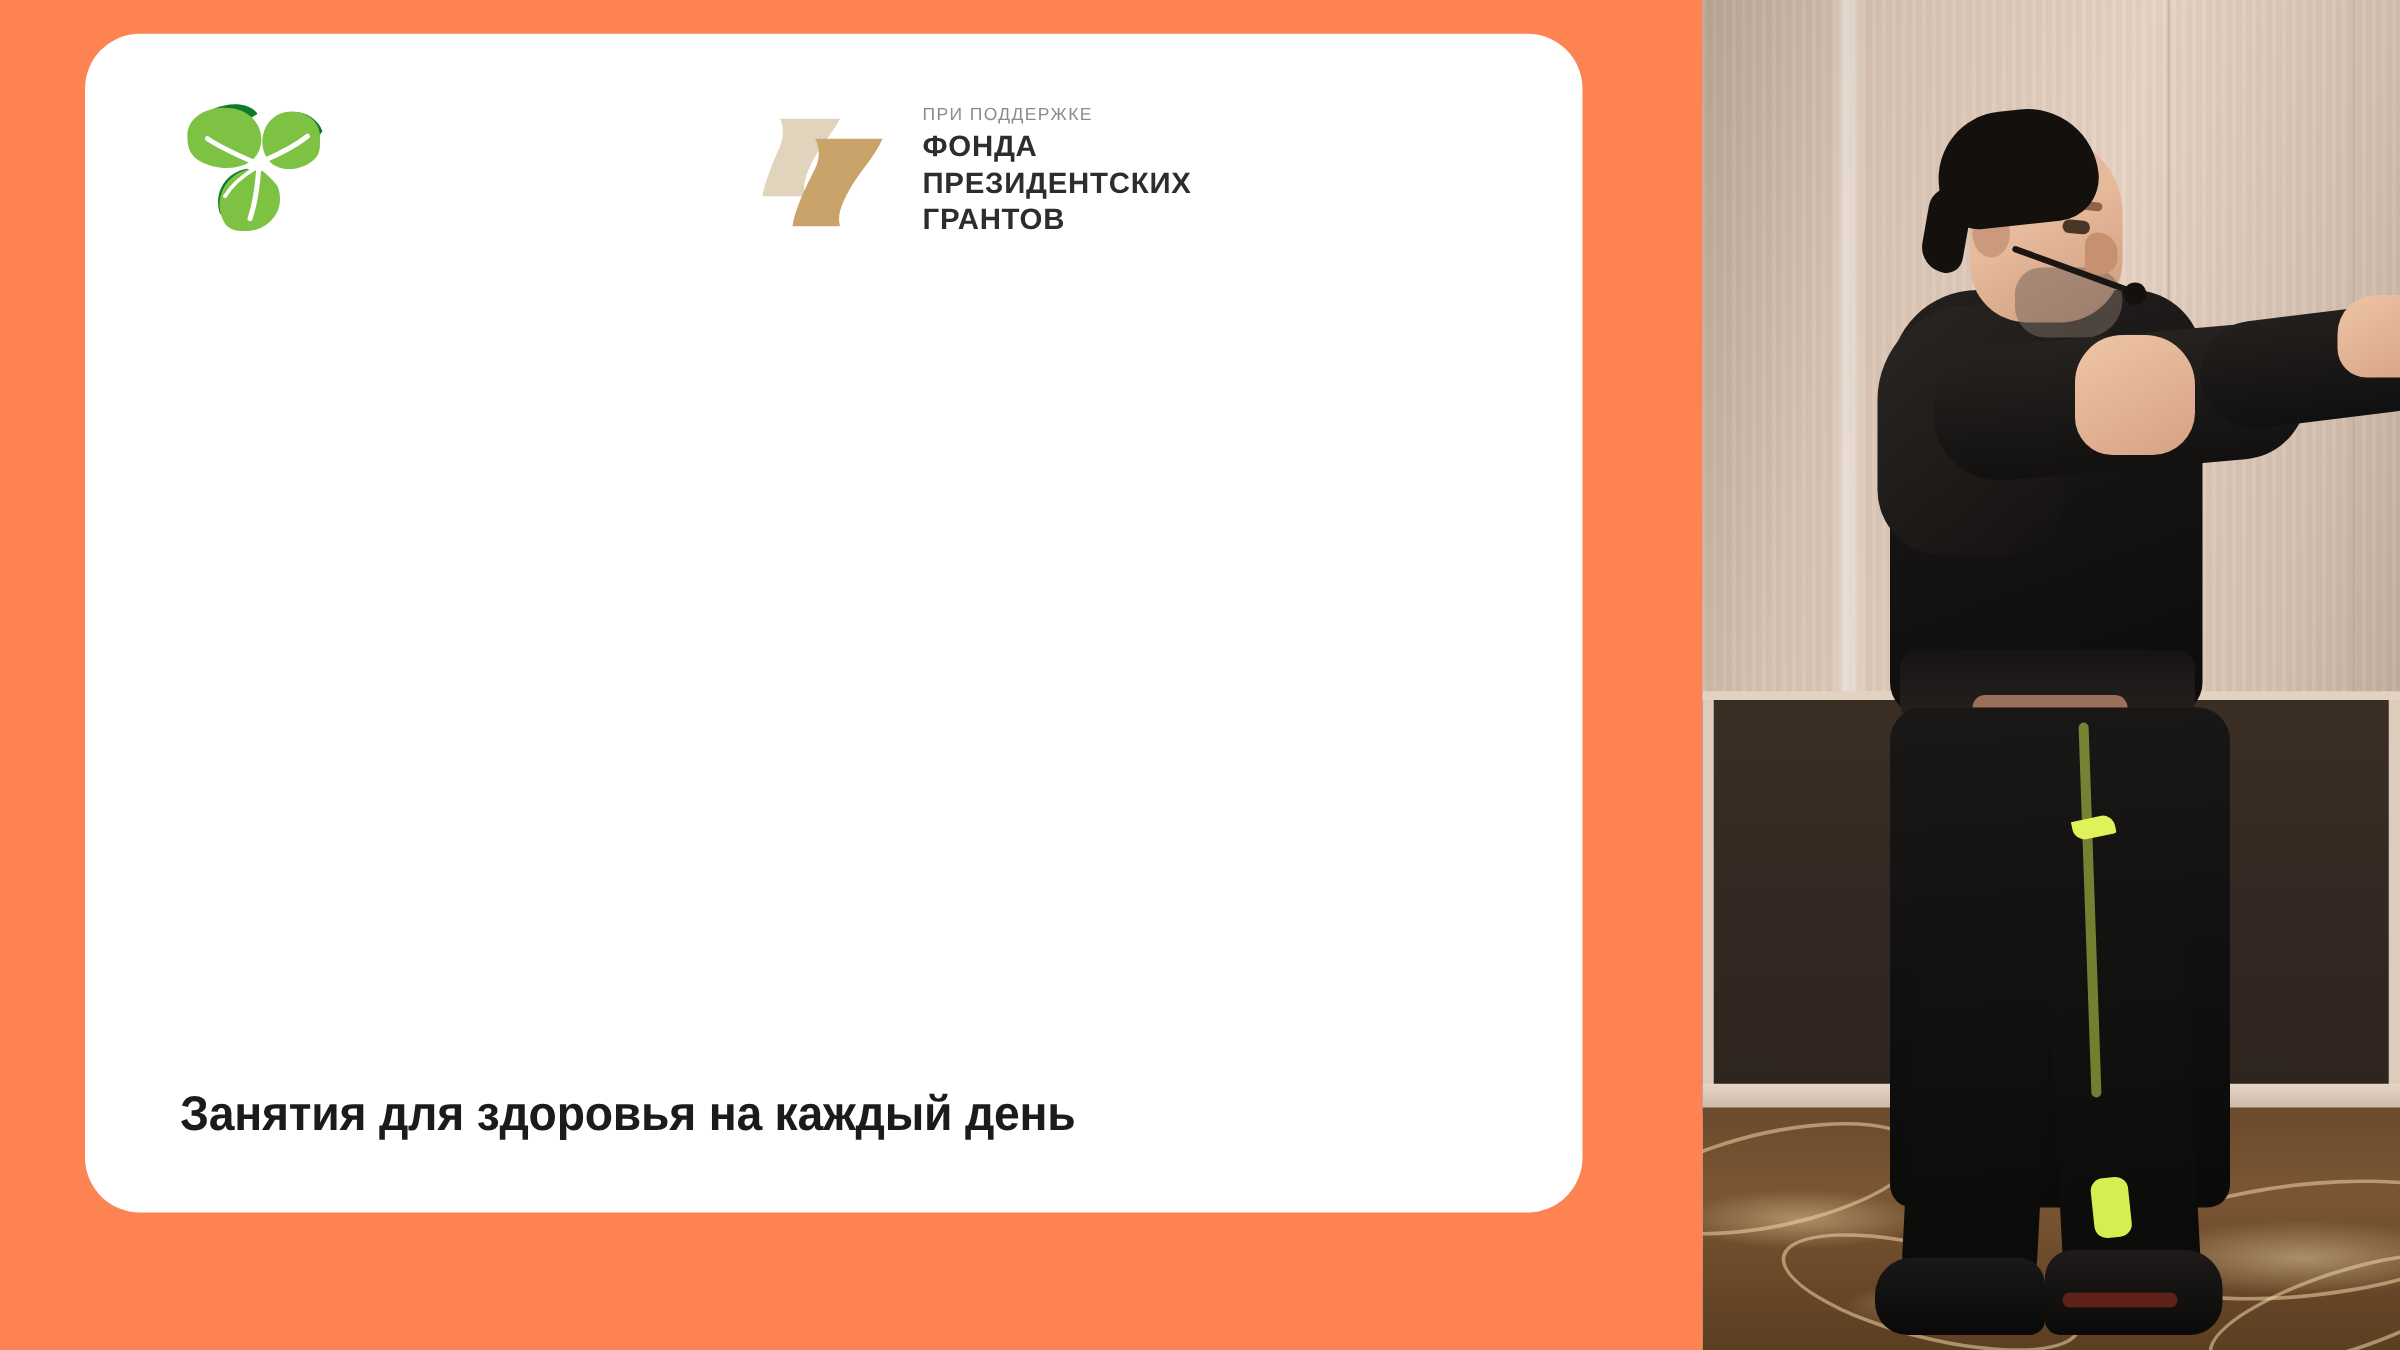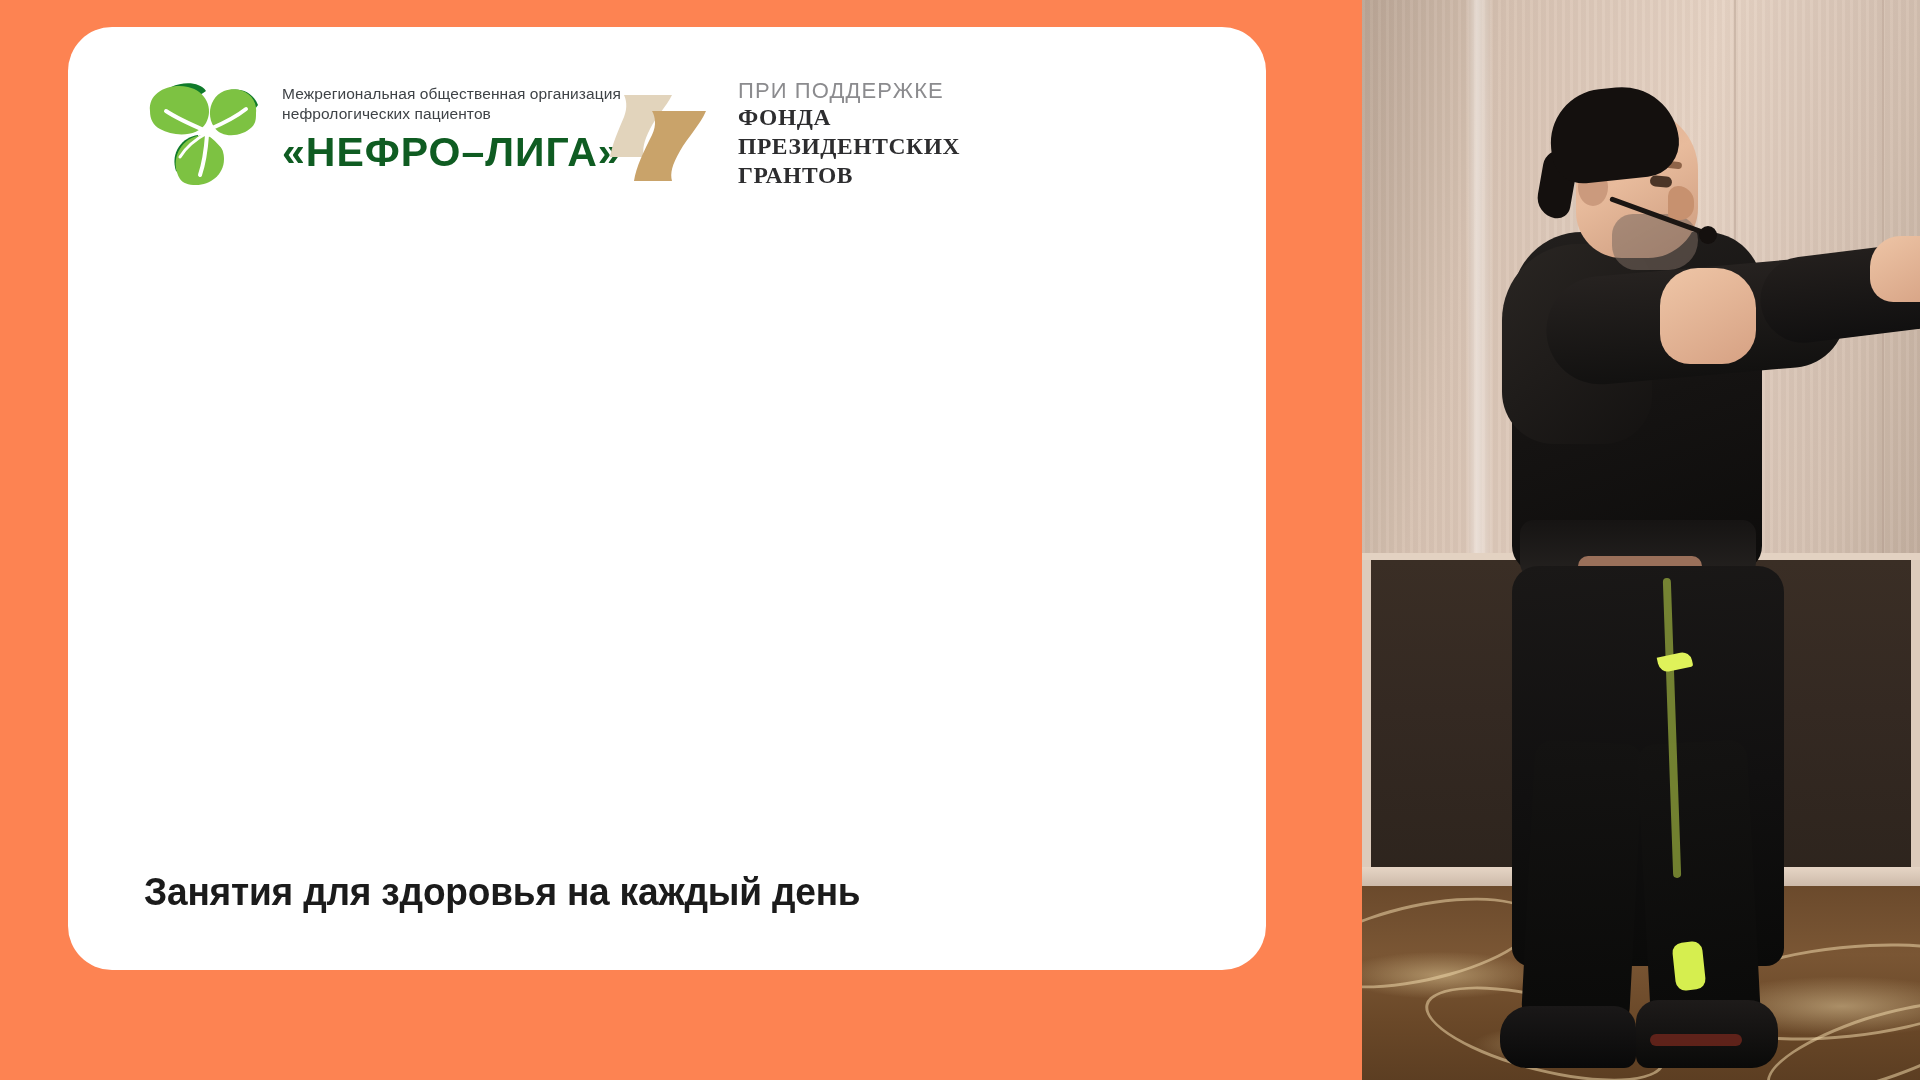--- a/index.html
+++ b/index.html
@@ -302,35 +302,34 @@
     position: absolute;
     left: 540px;
     top: 52px;
     display: flex;
     align-items: flex-start;
     gap: 22px;
   }
   .fund-mark { width: 108px; height: 104px; flex: 0 0 auto; margin-top: 4px; }
   .fund-text { display: flex; flex-direction: column; }
   .fund-line-light {
-    font-size: 22px;
+    font-size: 14px;
     font-weight: 400;
     color: #8b8b8e;
     letter-spacing: 1.1px;
     line-height: 24px;
     white-space: nowrap;
   }
   .fund-line-bold {
     font-size: 23.5px;
     font-weight: 700;
     color: #2d2d2f;
     letter-spacing: 0.6px;
     line-height: 29px;
     white-space: nowrap;
-    font-family: Liberation Serif, serif;
   }
 
   
   .headline {
     position: absolute;
     left: 72px;
     top: 290px;
     width: 1060px;
   }
   .headline-line {
@@ -433,25 +432,20 @@
           <path d="M116 38 C118 20, 100 10, 84 16 C70 22, 66 40, 74 52 C82 64, 102 62, 112 52 C116 48, 116 43, 116 38 Z" fill="#7DC242"></path>
           <path d="M40 104 C30 88, 38 68, 54 62 C70 56, 84 68, 84 84 C84 100, 70 110, 56 110 C48 110, 43 108, 40 104 Z" fill="#7DC242"></path>
 
           <path d="M66 56 C52 50, 38 44, 26 36" stroke="#ffffff" stroke-width="4" fill="none" stroke-linecap="round"></path>
           <path d="M70 54 C84 48, 96 42, 106 34" stroke="#ffffff" stroke-width="4" fill="none" stroke-linecap="round"></path>
           <path d="M67 60 C66 74, 64 88, 60 100" stroke="#ffffff" stroke-width="4" fill="none" stroke-linecap="round"></path>
           <path d="M67 58 C56 64, 46 72, 40 82" stroke="#ffffff" stroke-width="3" fill="none" stroke-linecap="round"></path>
           <path d="M68 58 C78 66, 86 74, 90 84" stroke="#ffffff" stroke-width="3" fill="none" stroke-linecap="round"></path>
           <circle cx="67" cy="57" r="5" fill="#ffffff"></circle>
         </svg>
-        <div class="nefro-text">
-          <div class="nefro-sub">Межрегиональная общественная организация</div>
-          <div class="nefro-sub">нефрологических пациентов</div>
-          <div class="nefro-name">«НЕФРО–ЛИГА»</div>
-        </div>
       </div>
 
       <div class="fund-logo">
         <svg class="fund-mark" viewBox="0 0 108 104" aria-hidden="true">
           <path d="M14 12 H62 C56 24, 46 34, 40 46 C34 58, 32 66, 34 74 H0 C2 62, 8 48, 14 34 C18 24, 16 16, 14 12 Z" transform="translate(2,0)" fill="#E2D4BC"></path>
           <path d="M42 28 H96 C90 42, 78 54, 70 68 C62 82, 60 90, 62 98 H24 C26 84, 34 68, 42 52 C47 42, 45 33, 42 28 Z" transform="translate(2,0)" fill="#C9A36A"></path>
         </svg>
         <div class="fund-text">
           <div class="fund-line-light">ПРИ ПОДДЕРЖКЕ</div>
           <div class="fund-line-bold">ФОНДА</div>

